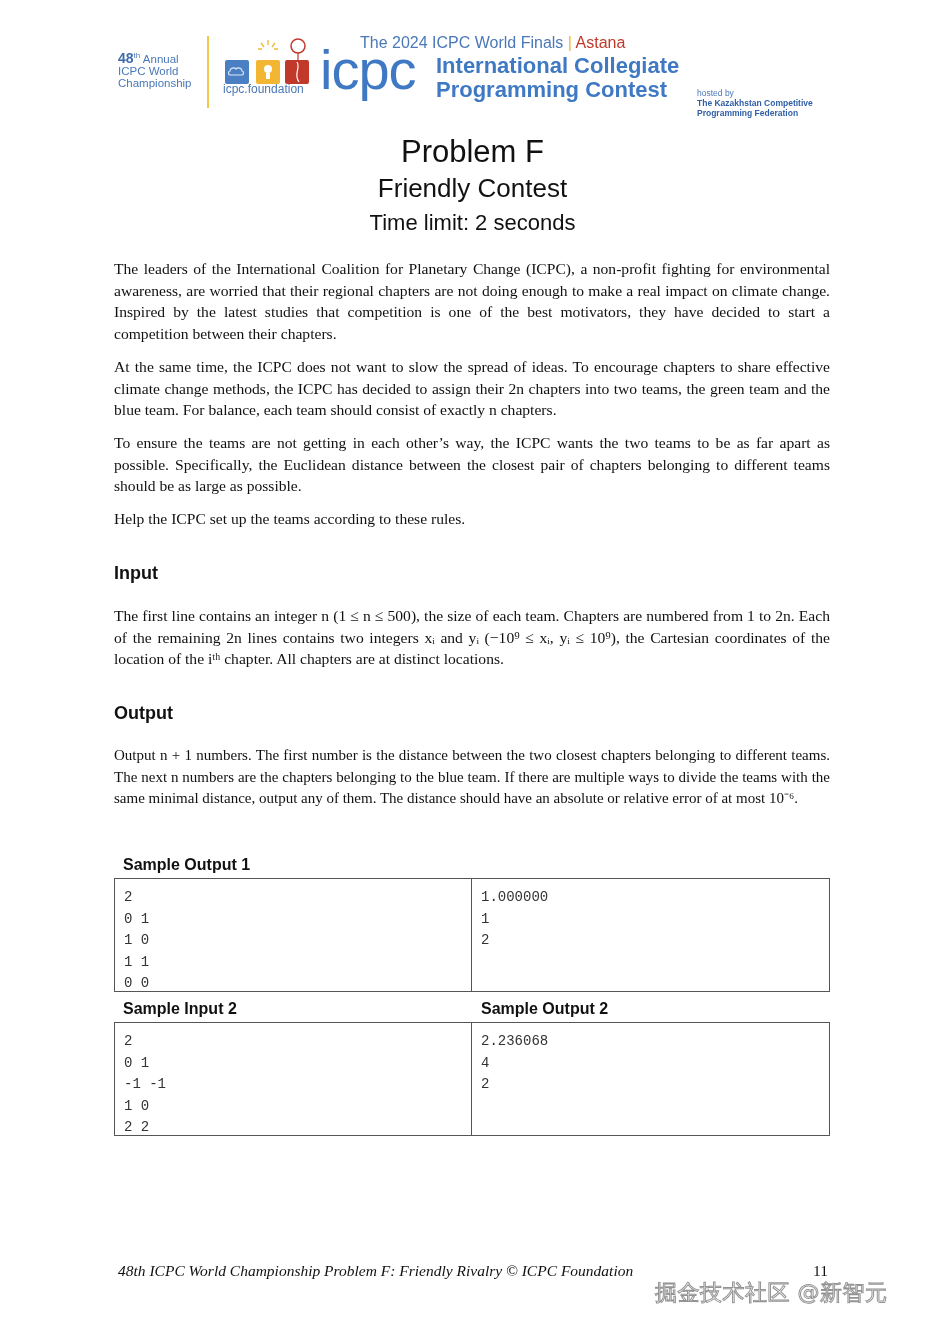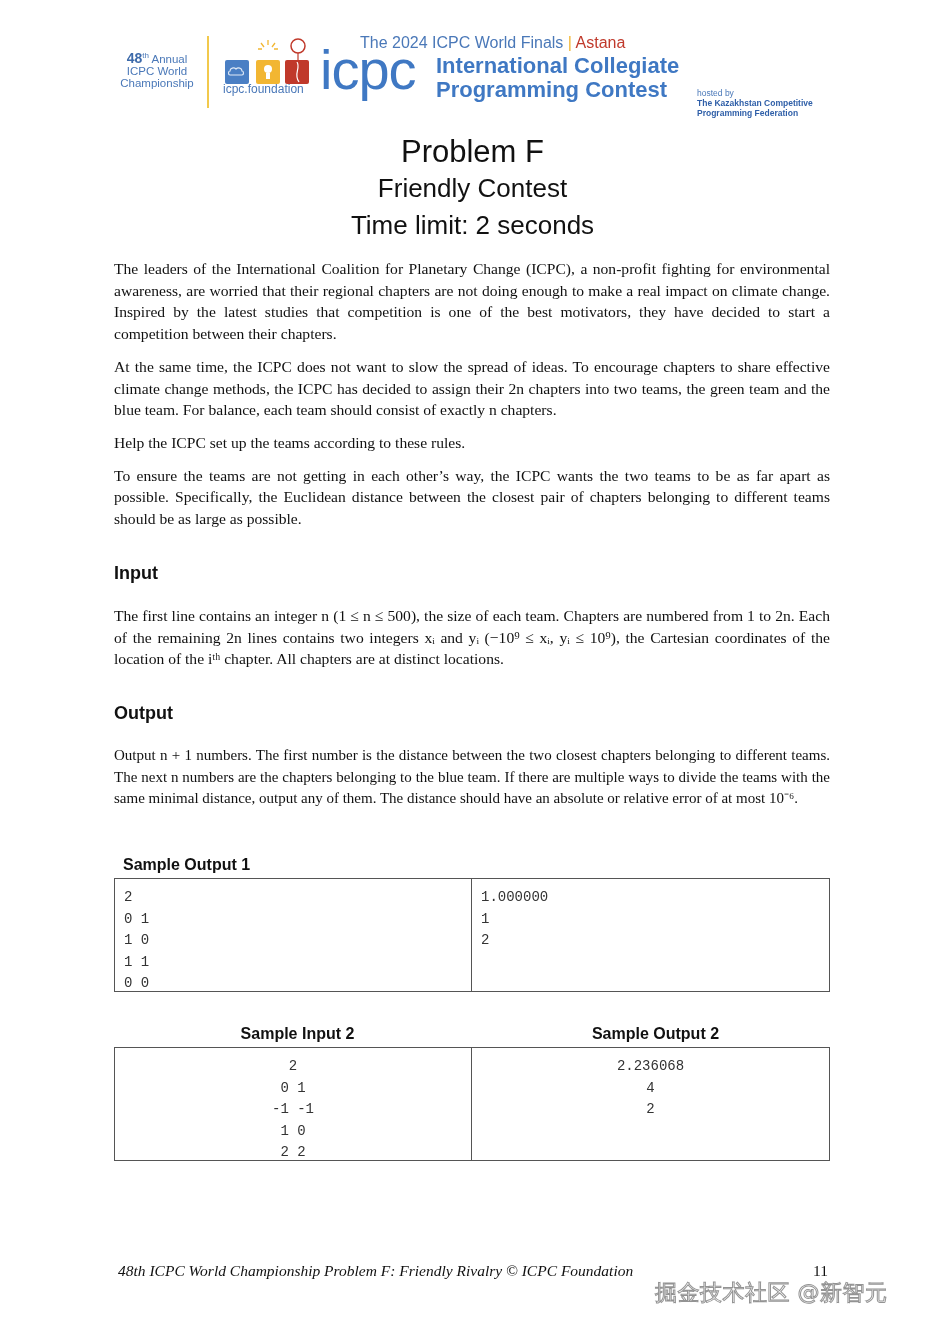--- a/index.html
+++ b/index.html
@@ -1,20 +1,20 @@
 <!DOCTYPE html>
 <html><head>
 <meta charset="utf-8">
 <style>
   html, body { margin:0; padding:0; background:#ffffff; }
   body { width:945px; height:1336px; position:relative; overflow:hidden; color:#111; }
 
   
   .header { position:absolute; left:0; top:30px; width:945px; height:80px; }
-  .annual { position:absolute; left:118px; top:20px; width:78px; text-align:center; color:#4a78b8; font-size:11.5px; line-height:12px; font-family:"Liberation Sans", sans-serif; }
+  .annual { position:absolute; left:118px; top:20px; width:78px; text-align:left; color:#4a78b8; font-size:11.5px; line-height:12px; font-family:"Liberation Sans", sans-serif; }
   .annual b { font-size:14px; color:#3d6aaa; }
   .annual sup { font-size:8px; }
   .vline { position:absolute; left:207px; top:6px; width:2px; height:72px; background:#f2c94c; }
   .found-icons { position:absolute; left:223px; top:8px; width:90px; height:46px; }
   .ic { position:absolute; bottom:0; width:24px; height:24px; border-radius:2px; }
   .ic.blue { left:2px; background:#4a7fc4; }
   .ic.yellow { left:33px; background:#f2b632; }
   .ic.red { left:62px; background:#c0392b; }
   .found-text { position:absolute; left:223px; top:52px; font-size:12px; color:#4a78b8; font-family:"Liberation Sans", sans-serif; }
   .icpc-big { position:absolute; left:320px; top:12px; font-size:56px; line-height:56px; color:#3f78c3; font-family:"Liberation Sans", sans-serif; letter-spacing:-1px; }
@@ -22,21 +22,21 @@
   .wf .sep { color:#f2b632; }
   .wf .astana { color:#c0392b; }
   .icpc-name { position:absolute; left:436px; top:24px; font-size:22px; line-height:24px; color:#3f78c3; font-weight:bold; font-family:"Liberation Sans", sans-serif; white-space:nowrap; }
   .hosted { position:absolute; left:697px; top:34px; font-size:8.5px; color:#4a78b8; font-family:"Liberation Sans", sans-serif; line-height:10px;margin-top:24px; }
   .hosted b { color:#2f5fa8; font-size:8.5px; }
 
   
   .title { position:absolute; left:0; width:945px; text-align:center; font-family:"Liberation Sans", sans-serif; color:#111; }
   .t1 { top:134px; font-size:31px; }
   .t2 { top:173px; font-size:26px; }
-  .t3 { top:210px; font-size:26px; }
+  .t3 { top:210px; font-size:22px; }
 
   
   .content { position:absolute; left:114px; top:258px; width:716px; font-family:"Liberation Serif", serif; font-size:15.6px; line-height:21.7px; text-align:justify; }
   .content p { margin:0 0 11px 0; }
   h2 { font-family:"Liberation Sans", sans-serif; font-size:18px; font-weight:bold; margin:0; }
   .sec-input { position:absolute; left:114px; top:563px; }
   .sec-output { position:absolute; left:114px; top:703px; }
   .par-input { position:absolute; left:114px; top:605px; width:716px; font-family:"Liberation Serif", serif; font-size:15.6px; line-height:21.7px; text-align:justify; }
   .par-output { position:absolute; left:114px; top:745px; width:716px; font-family:"Liberation Serif", serif; font-size:15px; line-height:21.7px; text-align:justify; }
   sup { font-size:10px; }
@@ -104,22 +104,22 @@
   </div>
 </div>
 
 <div class="title t1">Problem F</div>
 <div class="title t2">Friendly Contest</div>
 <div class="title t3">Time limit: 2 seconds</div>
 
 <div class="content">
   <p>The leaders of the International Coalition for Planetary Change (ICPC), a non-profit fighting for environmental awareness, are worried that their regional chapters are not doing enough to make a real impact on climate change. Inspired by the latest studies that competition is one of the best motivators, they have decided to start a competition between their chapters.</p>
   <p>At the same time, the ICPC does not want to slow the spread of ideas. To encourage chapters to share effective climate change methods, the ICPC has decided to assign their 2n chapters into two teams, the green team and the blue team. For balance, each team should consist of exactly n chapters.</p>
+  <p>To ensure the teams are not getting in each other’s way, the ICPC wants the two teams to be as far apart as possible. Specifically, the Euclidean distance between the closest pair of chapters belonging to different teams should be as large as possible.</p>
   <p>Help the ICPC set up the teams according to these rules.</p>
-  <p>To ensure the teams are not getting in each other’s way, the ICPC wants the two teams to be as far apart as possible. Specifically, the Euclidean distance between the closest pair of chapters belonging to different teams should be as large as possible.</p>
 </div>
 
 <h2 class="sec-input">Input</h2>
 <div class="par-input">The first line contains an integer n (1 ≤ n ≤ 500), the size of each team. Chapters are numbered from 1 to 2n. Each of the remaining 2n lines contains two integers xᵢ and yᵢ (−10⁹ ≤ xᵢ, yᵢ ≤ 10⁹), the Cartesian coordinates of the location of the iᵗʰ chapter. All chapters are at distinct locations.</div>
 
 <h2 class="sec-output">Output</h2>
 <div class="par-output">Output n + 1 numbers. The first number is the distance between the two closest chapters belonging to different teams. The next n numbers are the chapters belonging to the blue team. If there are multiple ways to divide the teams with the same minimal distance, output any of them. The distance should have an absolute or relative error of at most 10⁻⁶.</div>
 
 <div class="sample" style="top:856px;">
   <div class="s-head">
@@ -130,21 +130,21 @@
 0 1
 1 0
 1 1
 0 0</div>
     <div class="s-col">1.000000
 1
 2</div>
   </div>
 </div>
 
-<div class="sample" style="top:1025px;text-align:center;">
+<div class="sample" style="top:1000px;">
   <div class="s-head">
     <div>Sample Input 2</div>
     <div>Sample Output 2</div>
   </div>
   <div class="s-box">
     <div class="s-col left">2
 0 1
 -1 -1
 1 0
 2 2</div>

